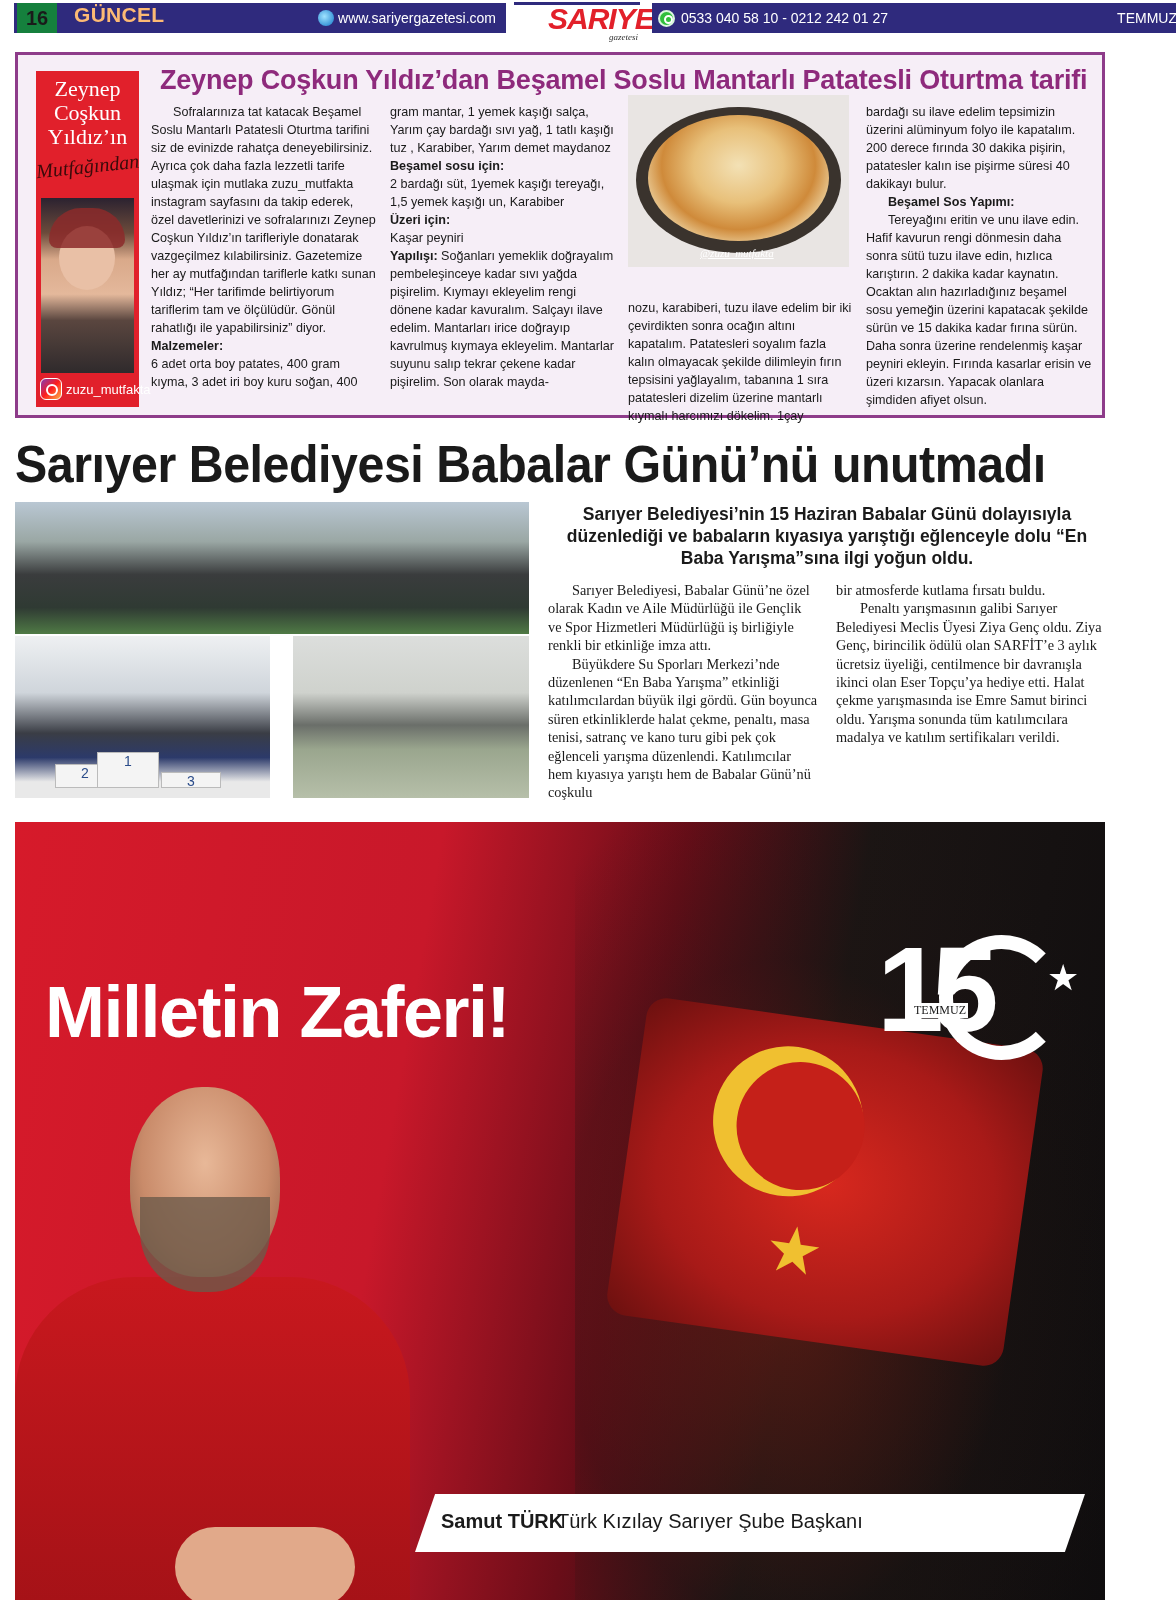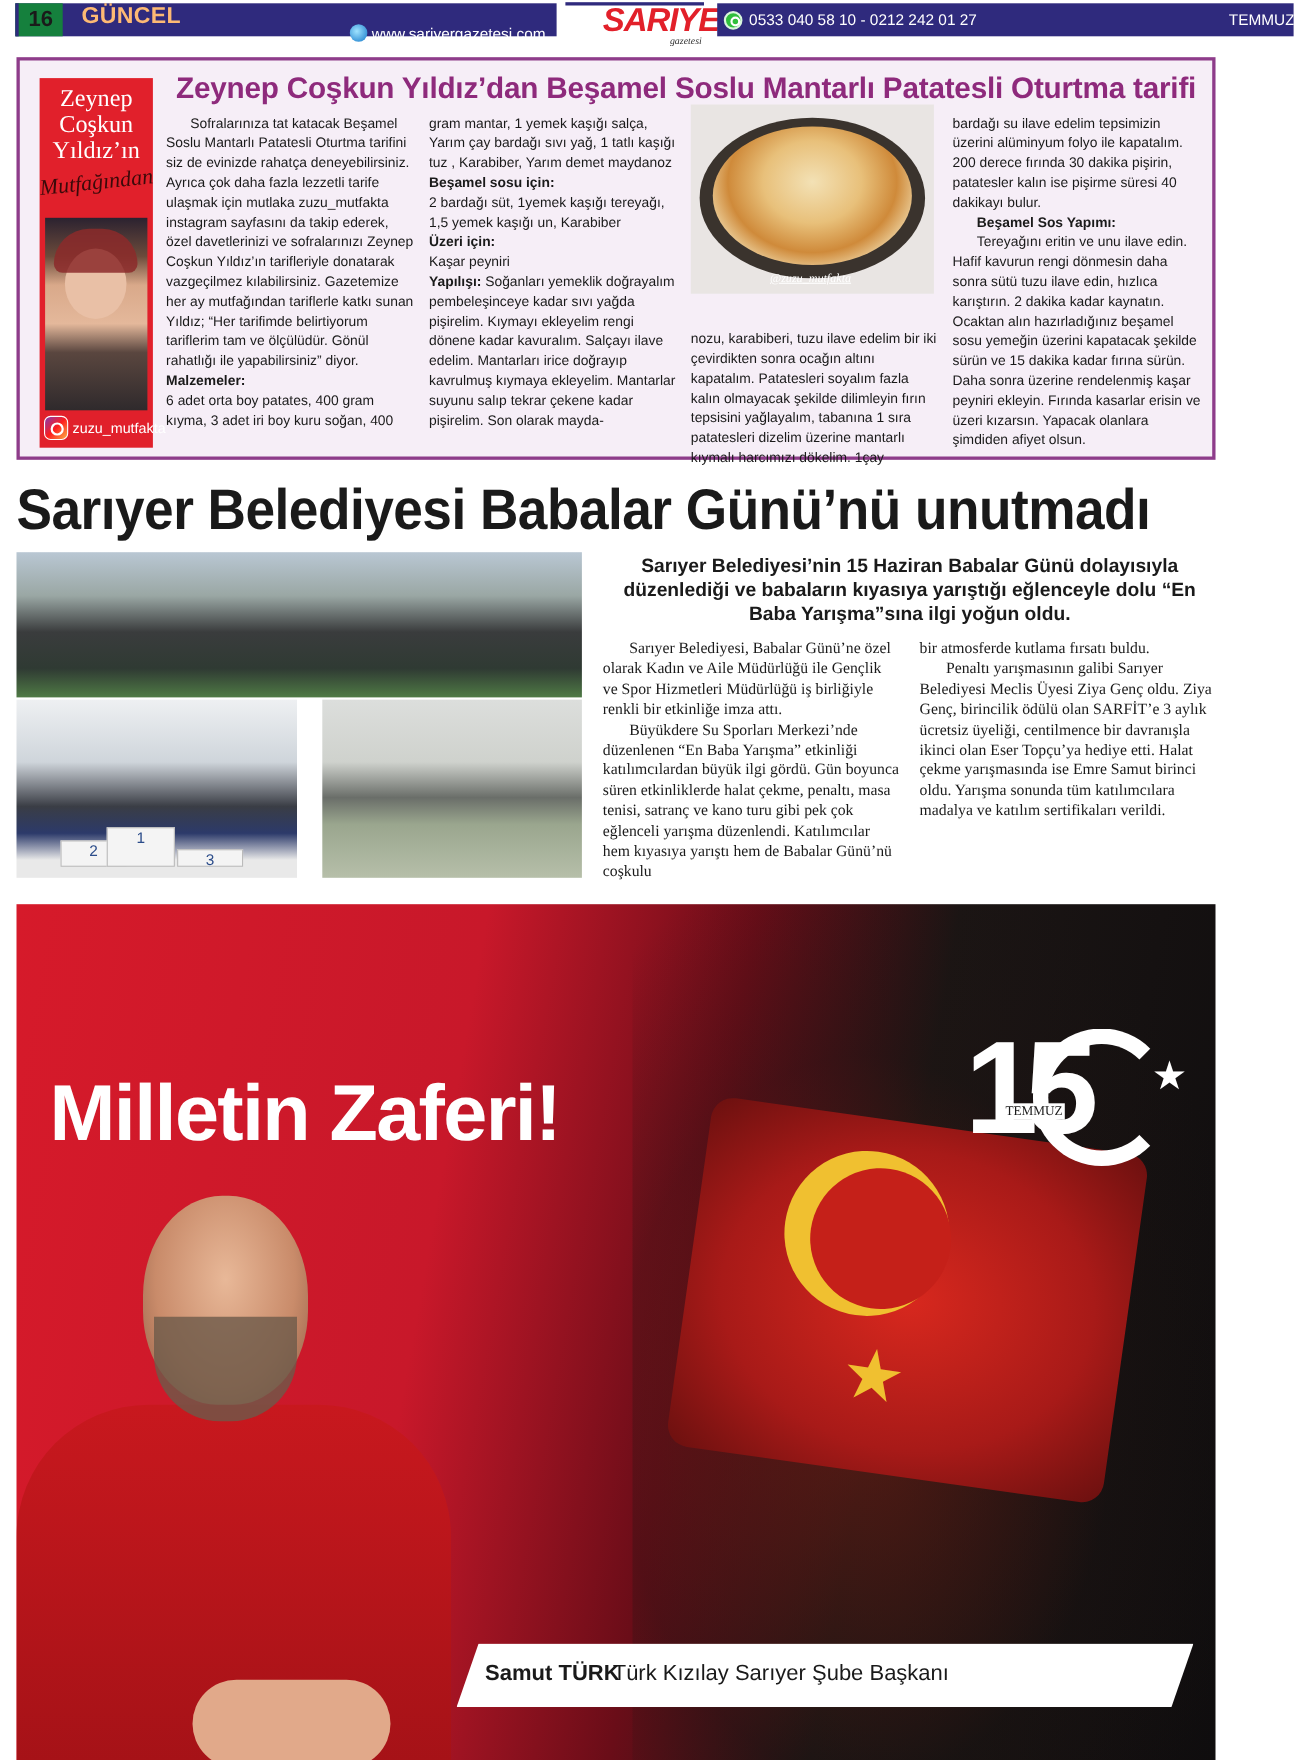--- a/index.html
+++ b/index.html
@@ -5,21 +5,21 @@
   * { box-sizing: border-box; margin: 0; padding: 0; }
   html, body { width: 1176px; height: 1600px; background: #ffffff; overflow: hidden; }
   body { position: relative; font-family: "Liberation Sans", sans-serif; color: #1a1a1a; }
 
   
   .hdr { position: absolute; left: 14px; top: 3px; width: 1114px; height: 30px; }
   .hdr-left { position: absolute; left: 0; top: 0; width: 492px; height: 30px; background: #2f2a7d; }
   .hdr-num { position: absolute; left: 0; top: 0; width: 43px; height: 30px; background: #15803d; border-left: 3px solid #2f2a7d;
     font: bold 20px "Liberation Sans", sans-serif; color: #1a1a1a; text-align: center; line-height: 30px; }
   .hdr-section { position: absolute; left: 60px; top: 0; line-height: 30px; font: bold 21px "Liberation Sans", sans-serif; color: #fdba74; letter-spacing: 0.3px; }
-  .hdr-web { position: absolute; right: 10px; top: 12px; line-height: 30px; font-size: 14px; color: #fff; display: flex; align-items: center; gap: 4px; }
+  .hdr-web { position: absolute; right: 10px; top: 0; line-height: 30px; font-size: 14px; color: #fff; display: flex; align-items: center; gap: 4px; }
   .globe { width: 16px; height: 16px; border-radius: 50%; background: radial-gradient(circle at 40% 40%, #9fe3ff, #1277c9); display: inline-block; }
   .logo { position: absolute; left: 498px; top: -3px; width: 132px; height: 42px; background: #fff; }
   .logo-bar { position: absolute; left: 2px; top: 2px; width: 126px; height: 3px; background: #2f2a7d; }
   .logo-text { position: absolute; left: 4px; top: 3px; font: italic bold 30px "Liberation Sans", sans-serif; color: #e2202a; letter-spacing: -1px; line-height: 32px; margin-left: 32px; }
   .logo-sub { position: absolute; right: 6px; bottom: 0; font: italic 9px "Liberation Serif", serif; color: #333; }
   .hdr-right { position: absolute; left: 638px; top: 0; width: 572px; height: 30px; background: #2f2a7d; }
   .hdr-phone { position: absolute; left: 6px; top: 0; line-height: 30px; font-size: 14px; color: #fff; display: flex; align-items: center; gap: 6px; }
   .wa { width: 17px; height: 17px; border-radius: 50%; background: #2fbf3c; border: 2px solid #d9f5dd; display: inline-block; position: relative; }
   .wa::after { content: ""; position: absolute; left: 4px; top: 3px; width: 5px; height: 5px; border: 2px solid #fff; border-radius: 50%; }
   .hdr-date { position: absolute; right: 12px; top: 0; line-height: 30px; font-size: 14px; color: #fff; }

